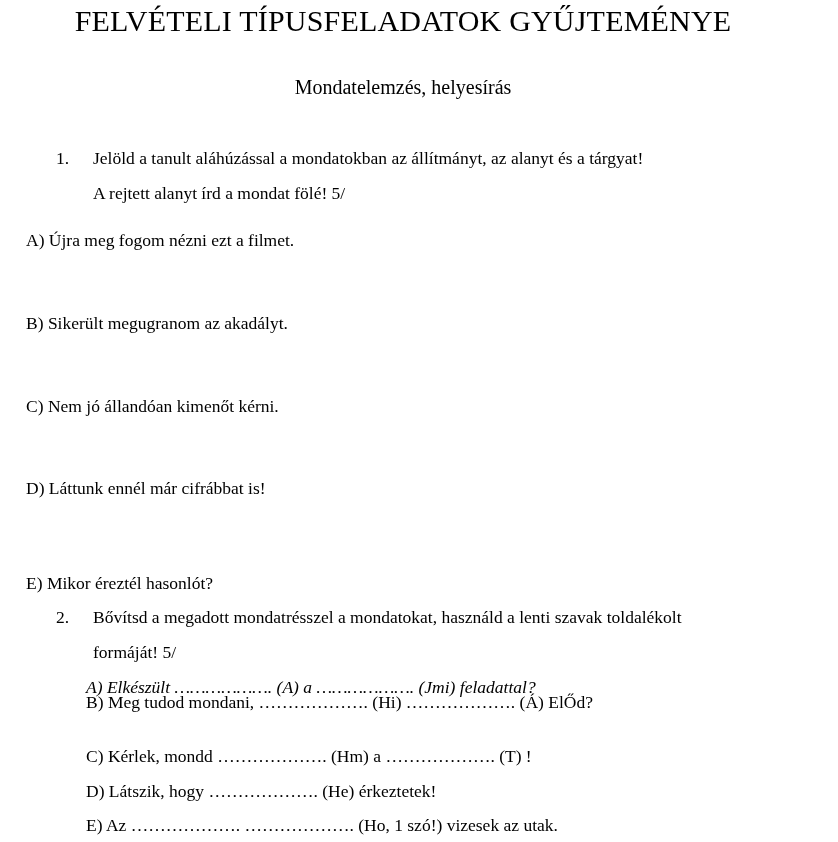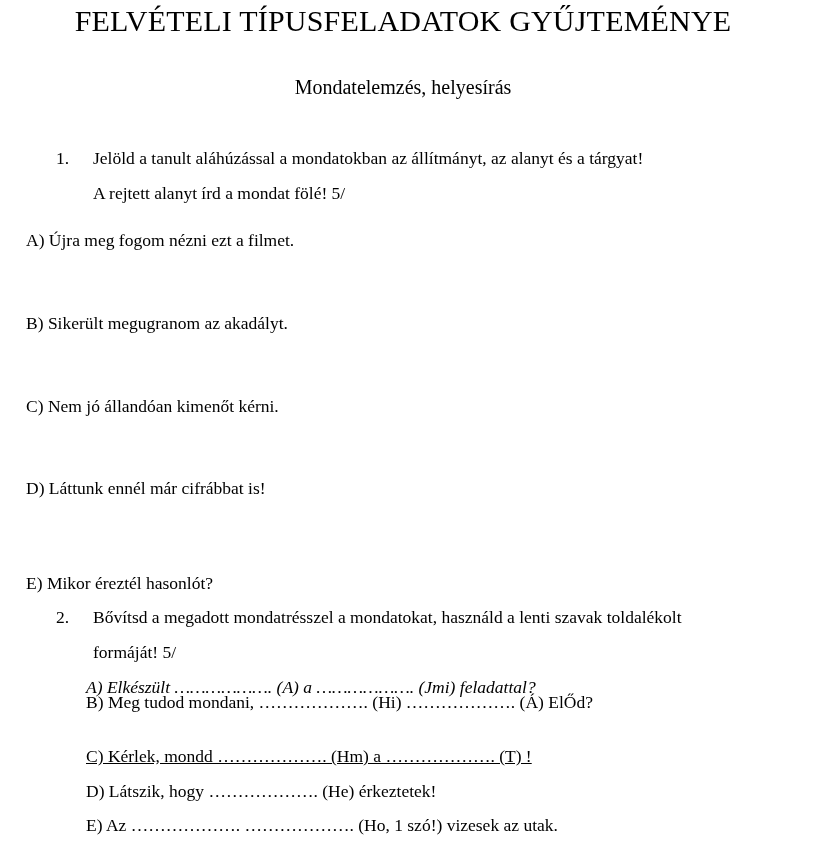--- a/index.html
+++ b/index.html
@@ -52,17 +52,17 @@
     <div class="abs body-text sent" style="top:561px;margin-top:12px;">E) Mikor éreztél hasonlót?</div>
   </section>
 
   <section>
     <div class="abs body-text q-num" style="top:607px;">2.</div>
     <div class="abs body-text q-text" style="top:607px;">Bővítsd a megadott mondatrésszel a mondatokat, használd a lenti szavak toldalékolt</div>
     <div class="abs body-text q-text" style="top:642px;">formáját! 5/</div>
 
     <div class="abs body-text fill" style="top:677px;font-style:italic;">A) Elkészült ………………. (A) a ………………. (Jmi) feladattal?</div>
     <div class="abs body-text fill" style="top:692px;">B) Meg tudod mondani, ………………. (Hi) ………………. (Á) ElŐd?</div>
-    <div class="abs body-text fill" style="top:746px;text-decoration:underline;">C) Kérlek, mondd ………………. (Hm) a ………………. (T) !</div>
+    <div class="abs body-text fill" style="top:746px;">C) Kérlek, mondd ………………. (Hm) a ………………. (T) !</div>
     <div class="abs body-text fill" style="top:781px;">D) Látszik, hogy ………………. (He) érkeztetek!</div>
     <div class="abs body-text fill" style="top:815px;">E) Az ……………….   ………………. (Ho, 1 szó!) vizesek az utak.</div>
   </section>
 </div>
 
 </body></html>

